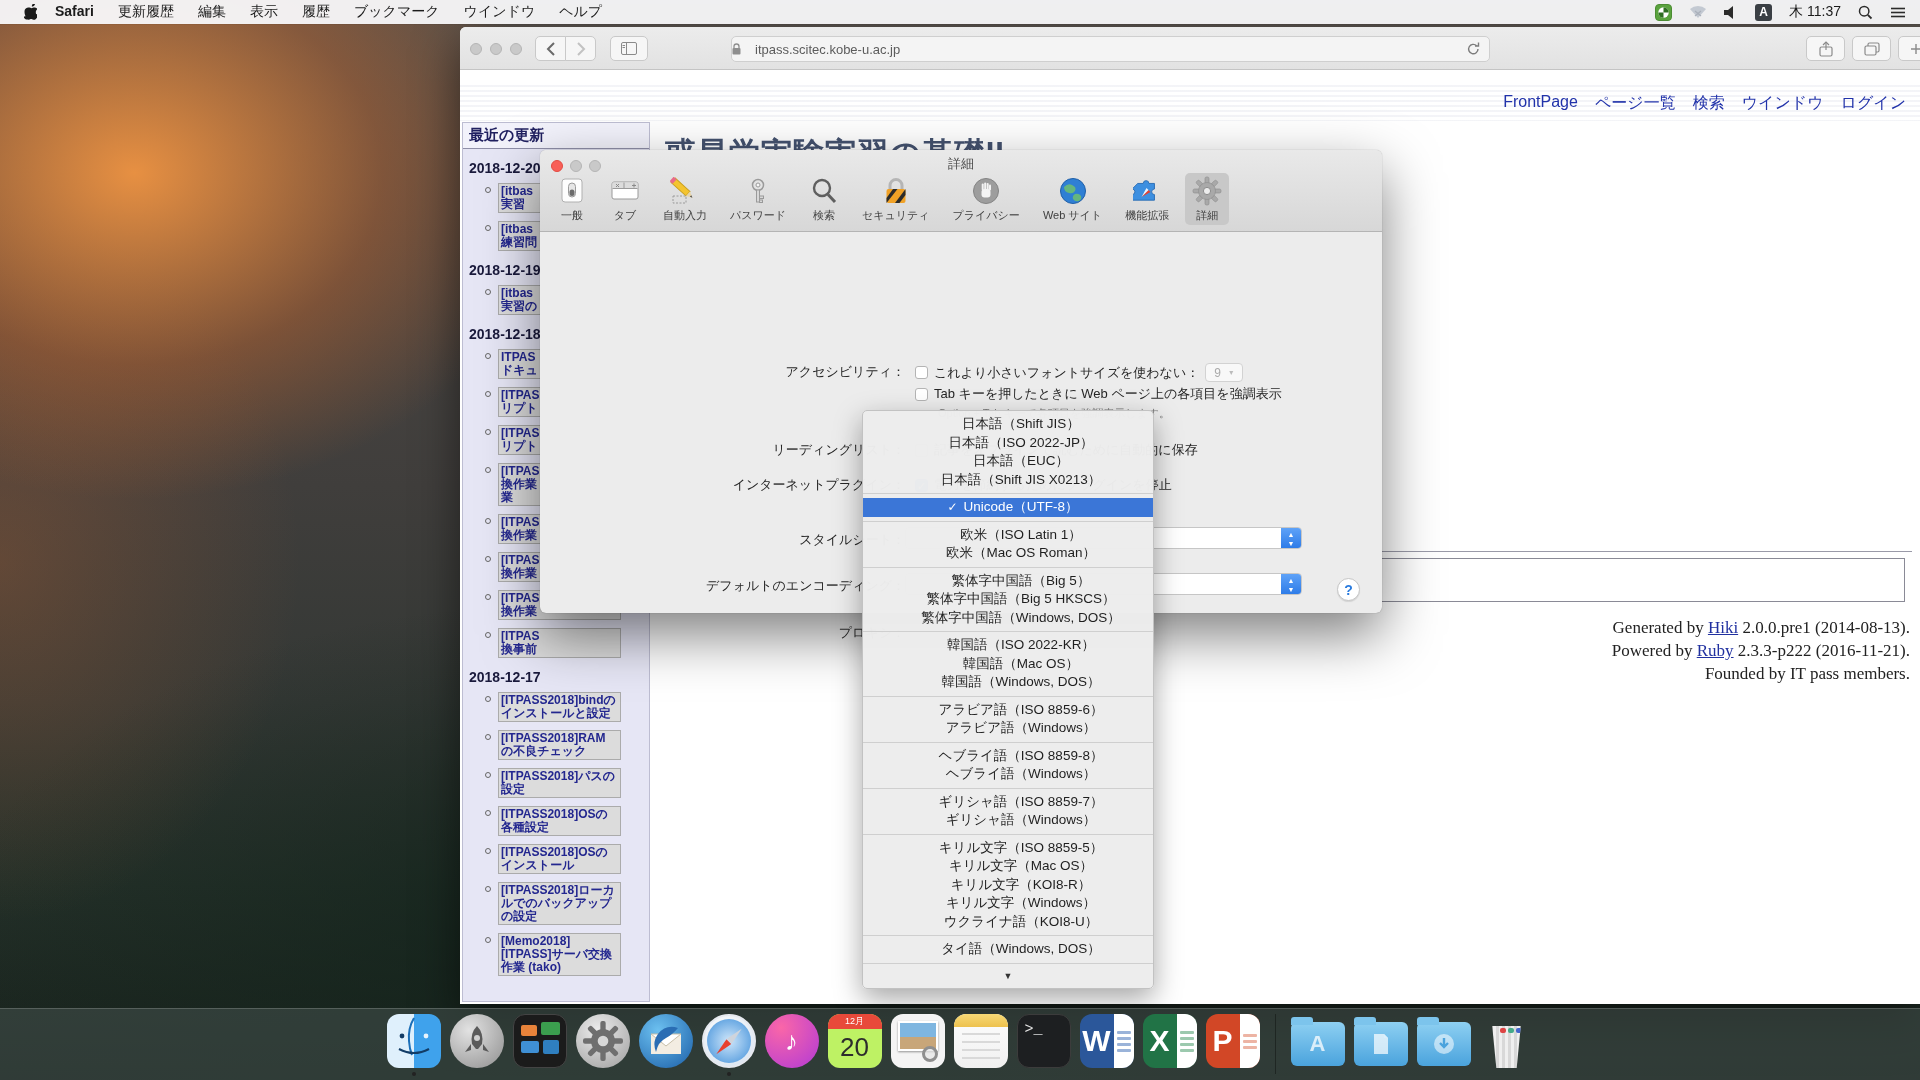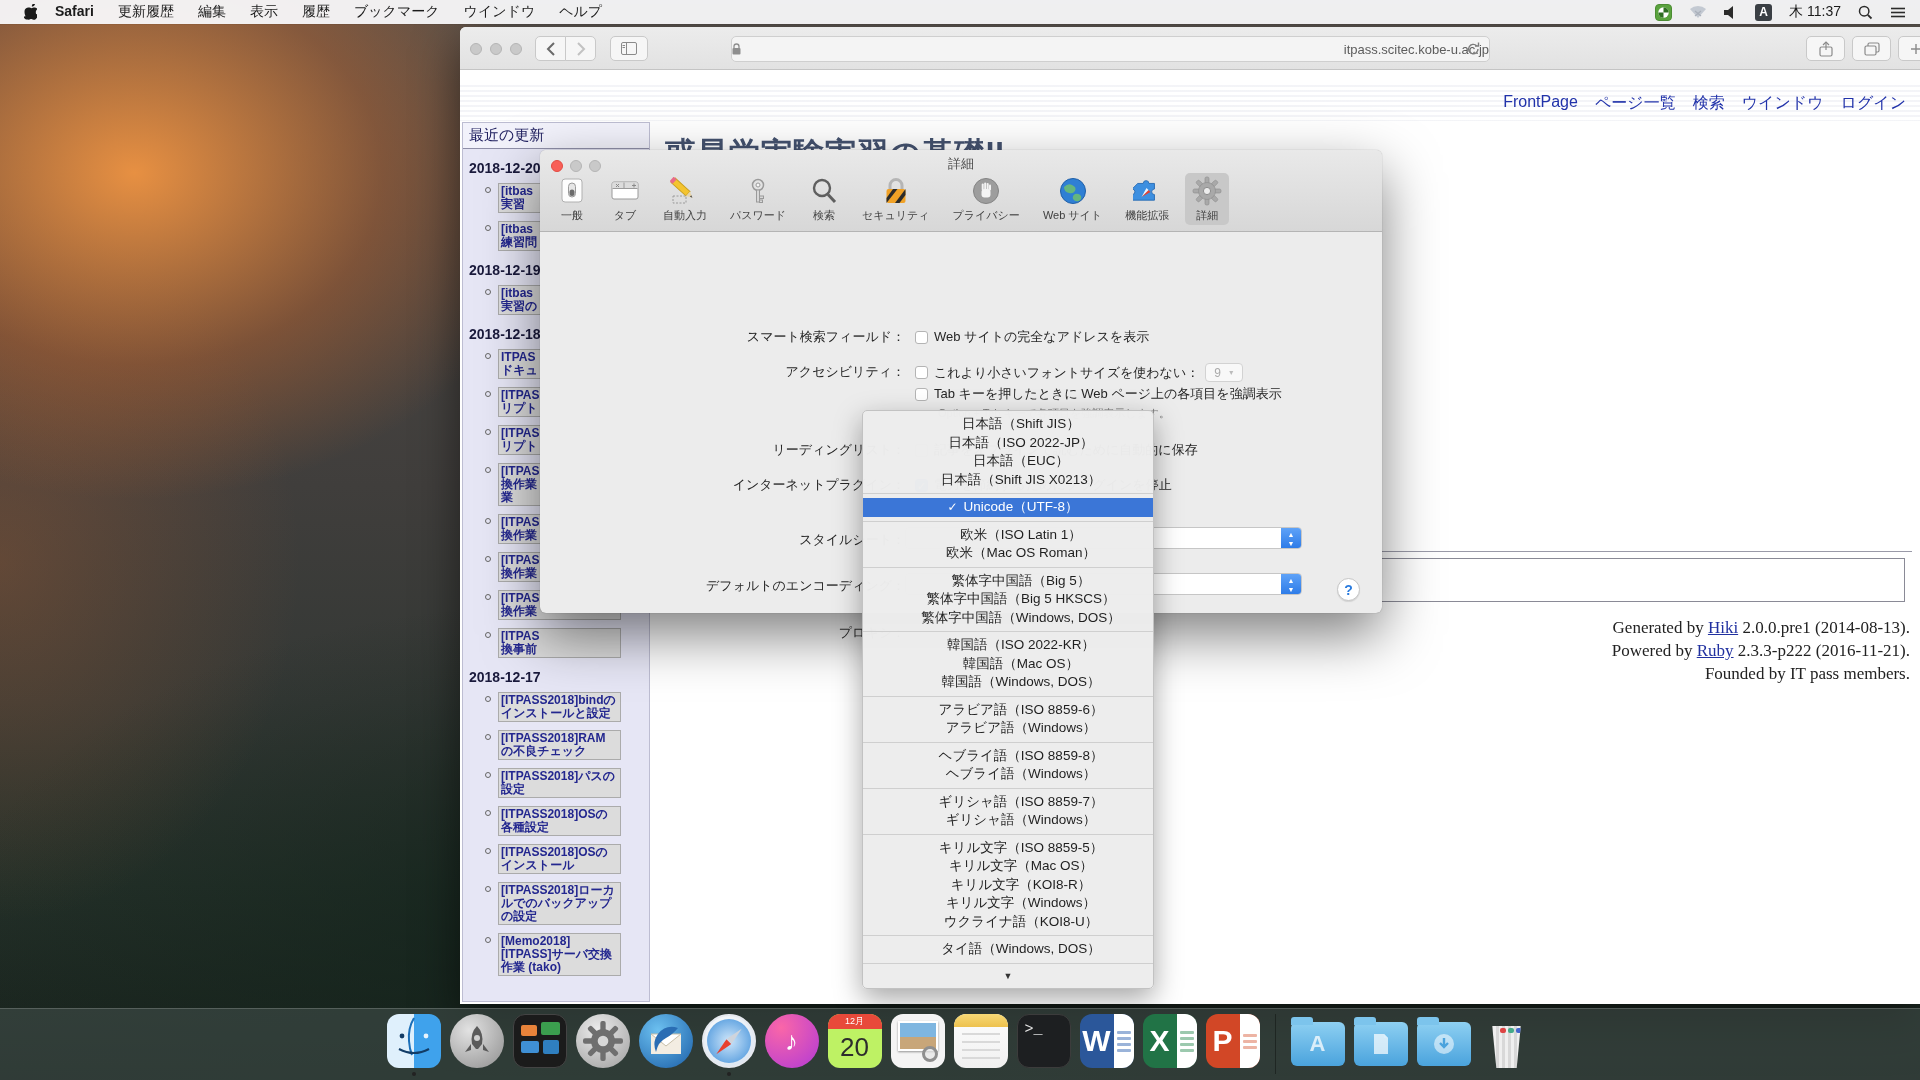--- a/index.html
+++ b/index.html
@@ -39,21 +39,21 @@
   .tl { position:absolute; top:16px; width:12px; height:12px; border-radius:50%; }
   .tl.gray { background:#c9c9c9; border:1px solid #b5b5b5; }
   .navgrp { position:absolute; left:75px; top:9px; display:flex; }
   .tb-btn { height:25px; background:#f6f6f6; border:1px solid #c9c9c9; border-radius:5px;
     display:flex; align-items:center; justify-content:center; color:#8a8a8a; }
   .navgrp .tb-btn:first-child { border-radius:5px 0 0 5px; width:31px; }
   .navgrp .tb-btn:last-child { border-radius:0 5px 5px 0; width:31px; margin-left:-1px; }
   #btn-sidebar { position:absolute; left:150px; top:9px; width:38px; }
   #urlfield { position:absolute; left:271px; top:9px; width:759px; height:26px;
     background:#f4f4f4; border:1px solid #cfcfcf; border-radius:5px;
-    display:flex; align-items:center; justify-content:space-between; gap:5px;
+    display:flex; align-items:center; justify-content:flex-start; gap:14px;
     font-size:13px; color:#5c5c5c; }
   #btn-reload { position:absolute; right:9px; top:4px; }
   #btn-share { position:absolute; left:1346px; top:9px; width:39px; }
   #btn-tabs { position:absolute; left:1392px; top:9px; width:39px; }
   #btn-plus { position:absolute; left:1438px; top:9px; width:36px; }
 
   
   #page { position:absolute; left:0; top:44px; width:1460px; height:933px; background:#fff;border-radius:22px; }
   #page-head-stripes { position:absolute; left:0; top:14px; width:1460px; height:36px;
     background:repeating-linear-gradient(180deg, rgba(210,212,226,.25) 0 2px, transparent 2px 5px); }
@@ -65,21 +65,21 @@
   #page-hr { position:absolute; left:202px; top:480px; width:1250px; height:1px; background:#9a9aa8; }
   #page-box { position:absolute; left:240px; top:487px; width:1205px; height:44px;
     background:#fff; border:1px solid #8a8a96; }
   #page-footer { position:absolute; right:10px; top:545px; text-align:right;
     font-family:"Liberation Serif","DejaVu Serif",serif; font-size:17px; color:#222; line-height:23px; }
   #page-footer .flink { color:#2030a0;text-decoration:underline; }
 
   
   #sidebar { position:absolute; left:2px; top:51px; width:188px; height:880px;
     background:#e6e6f5; border:1px solid #bdbdd2; padding:0; }
-  #sb-title { font-size:15px; font-weight:normal; color:#202060; padding:3px 6px;
+  #sb-title { font-size:15px; font-weight:bold; color:#202060; padding:3px 6px;
     background:#f2f2fb; border-bottom:1px solid #8f8fa8; }
   .sb-date { font-size:14px; font-weight:bold; color:#1a1a3c; margin:11px 6px 7px 6px; }
   .sb-item { display:flex; align-items:flex-start; margin:0 0 8px 22px; }
   .sb-bullet { width:6px; height:6px; border:1px solid #666; border-radius:50%;
     margin:4px 7px 0 0; flex:none; background:#e6e6f5; }
   .sb-link { display:block; width:123px; background:#dcdcdc; border:1px solid #ababab;
     font-size:12px; line-height:13px; font-weight:bold; color:#23278f;
     padding:1px 2px; white-space:pre-line; overflow-wrap:anywhere; }
 
   
@@ -488,27 +488,20 @@
                 </g>
                 <circle cx="15" cy="15" r="3.6" fill="#ececec" stroke="#8c8c8c"></circle>
               </svg>
             </span>
             <span class="pt-label">詳細</span>
           </div>
         </div>
     </div>
     <div id="prefs-body">
 
-      <div class="p-row" style="top:96px">
-        <span class="p-label">スマート検索フィールド：</span>
-        <span class="p-ctrl">
-            <span class="cbx"></span>
-          <span>Web サイトの完全なアドレスを表示</span>
-          </span>
-      </div>
 
       <div class="p-row" style="top:131px">
         <span class="p-label">アクセシビリティ：</span>
         <span class="p-ctrl">
             <span class="cbx"></span>
           <span>これより小さいフォントサイズを使わない：</span>
           <span class="mini-select">
             <span>9</span>
               <span class="chev">▾</span>
           </span>

